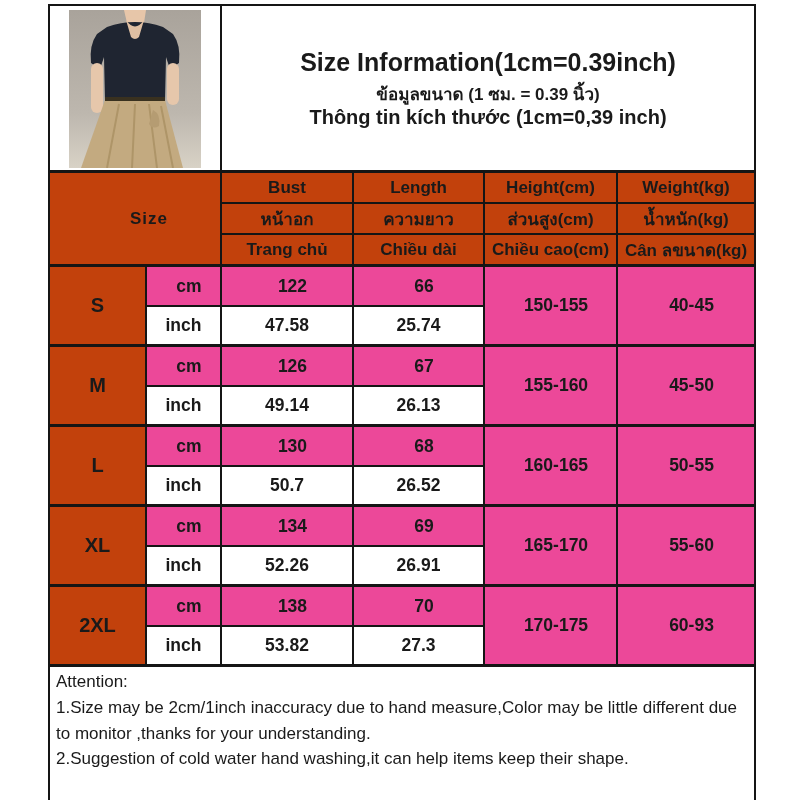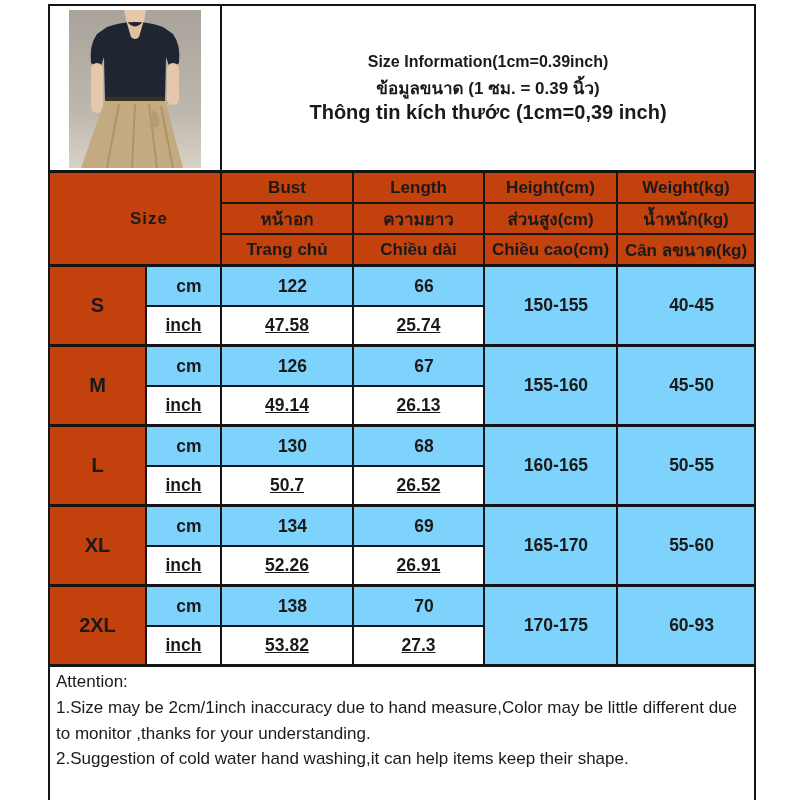--- a/index.html
+++ b/index.html
@@ -3,35 +3,35 @@
 <meta charset="utf-8">
 <style>
   html,body{margin:0;padding:0;background:#ffffff;}
   body{width:800px;height:800px;position:relative;overflow:hidden;
        font-family:"Liberation Sans","DejaVu Sans",sans-serif;color:#1a1a1a;}
   .wrap{position:absolute;left:48px;top:4px;}
   table.size-table{border-collapse:collapse;table-layout:fixed;width:706px;}
   td{border:2px solid #151515;padding:0;text-align:center;vertical-align:middle;
      font-weight:bold;color:#1a1a1a;overflow:hidden;}
   .g{background:#c2410c;}
-  .lg{background:#7dd3fc;padding-left:11px;}
+  .lg{background:#ec4899;padding-left:11px;}
   .w{background:#ffffff;}
   .group-start td{border-top:3px solid #151515;}
   .photo-cell{height:164px;background:#ffffff;}
   .photo{width:132px;height:158px;margin:2px auto 0 auto;}
   .photo svg{display:block;width:100%;height:100%;}
   .title-cell{background:#ffffff;}
-  .t-en{font-size:16px;line-height:1.2;}
+  .t-en{font-size:25px;line-height:1.2;}
   .t-th{font-size:17px;line-height:1.2;margin-top:8px;}
   .t-vi{font-size:20px;line-height:1.2;}
   .r-hdr td{height:29px;font-size:17px;}
   .hdr-th{font-size:16px;}
   .c-size{font-size:36px;letter-spacing:1px;padding-left:28px;}
   .r-cm td{height:38px;}
-  .r-inch td{height:37px;text-decoration:underline;}
+  .r-inch td{height:37px;}
   .size-label{font-size:20px;}
   .unit,.val{font-size:17.5px;}
   .att{height:142px;text-align:left;vertical-align:top;background:#ffffff;
        font-weight:normal;font-size:17px;line-height:1.52;padding:2px 8px 0 6px;}
 </style>
 </head>
 <body>
 
 <div class="wrap">
   <table class="size-table">

